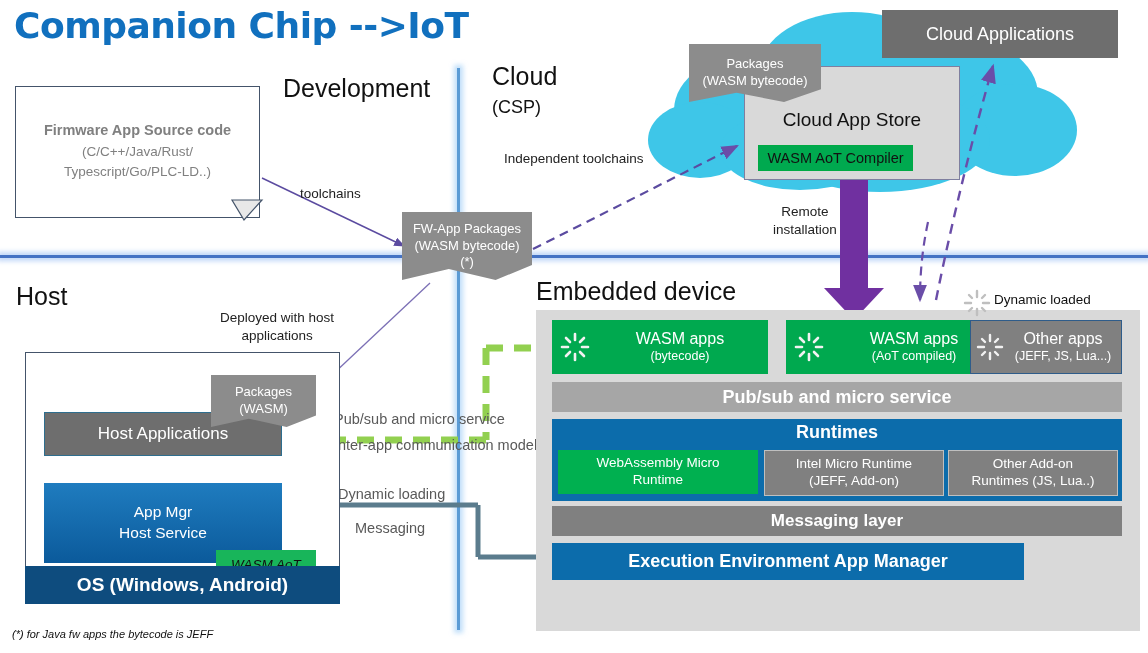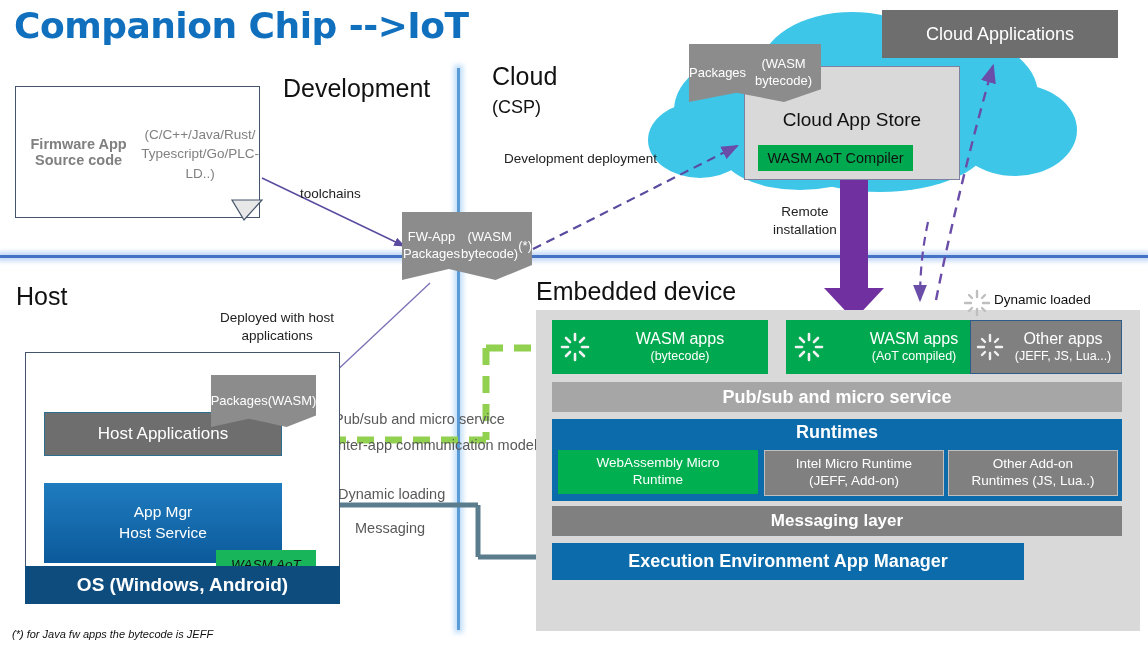--- a/index.html
+++ b/index.html
@@ -1,21 +1,21 @@
 <!DOCTYPE html>
 <html><head>
 <meta charset="utf-8">
 <style>
   html,body{margin:0;padding:0;background:#fff;}
   body{width:1148px;height:653px;position:relative;overflow:hidden;
        font-family:"Liberation Sans","DejaVu Sans",sans-serif;}
   #stage{position:absolute;left:0;top:0;width:1148px;height:653px;}
   .abs{position:absolute;box-sizing:border-box;}
   .ctr{display:flex;align-items:center;justify-content:center;text-align:center;}
-  .col{}
+  .col{flex-direction:column;}
 
   
   #title{left:14px;top:2px;width:640px;height:46px;
          font-size:36px;font-weight:bold;color:#1170BE;letter-spacing:-.5px;
          font-family:"DejaVu Sans",sans-serif;}
 
   
   #hline{left:0;top:255px;width:1148px;height:3px;background:#4472C4;
          box-shadow:0 0 5px 3px rgba(140,180,240,.55);}
   #vline{left:457px;top:68px;width:3px;height:562px;background:#5B9BD5;
@@ -178,21 +178,21 @@
       <path d="M478,505 L478,557"></path>
       <path d="M478,557 L540,557"></path>
     </g>
     <polygon points="300,493 268,505 300,517 292,505" fill="#5B7C8D"></polygon>
     <polygon points="540,545 572,557 540,569 548,557" fill="#5B7C8D"></polygon>
 
     <polygon points="155,460 171,460 171,472 179,472 163,488 147,472 155,472" fill="#7030A0"></polygon>
   </svg>
 
   <div class="lbl" id="lbl-toolchains">toolchains</div>
-  <div class="lbl" id="lbl-indep">Development deployment</div>
+  <div class="lbl" id="lbl-indep">Independent toolchains</div>
   <div class="lbl" id="lbl-remote">
     <div>Remote</div>
     <div>installation</div>
   </div>
   <div class="lbl" id="lbl-deployed">
     <div>Deployed with host</div>
     <div>applications</div>
   </div>
   <div class="greytxt" id="lbl-pubsub">Pub/sub and micro service</div>
   <div class="greytxt" id="lbl-inter">Inter-app communication models</div>

